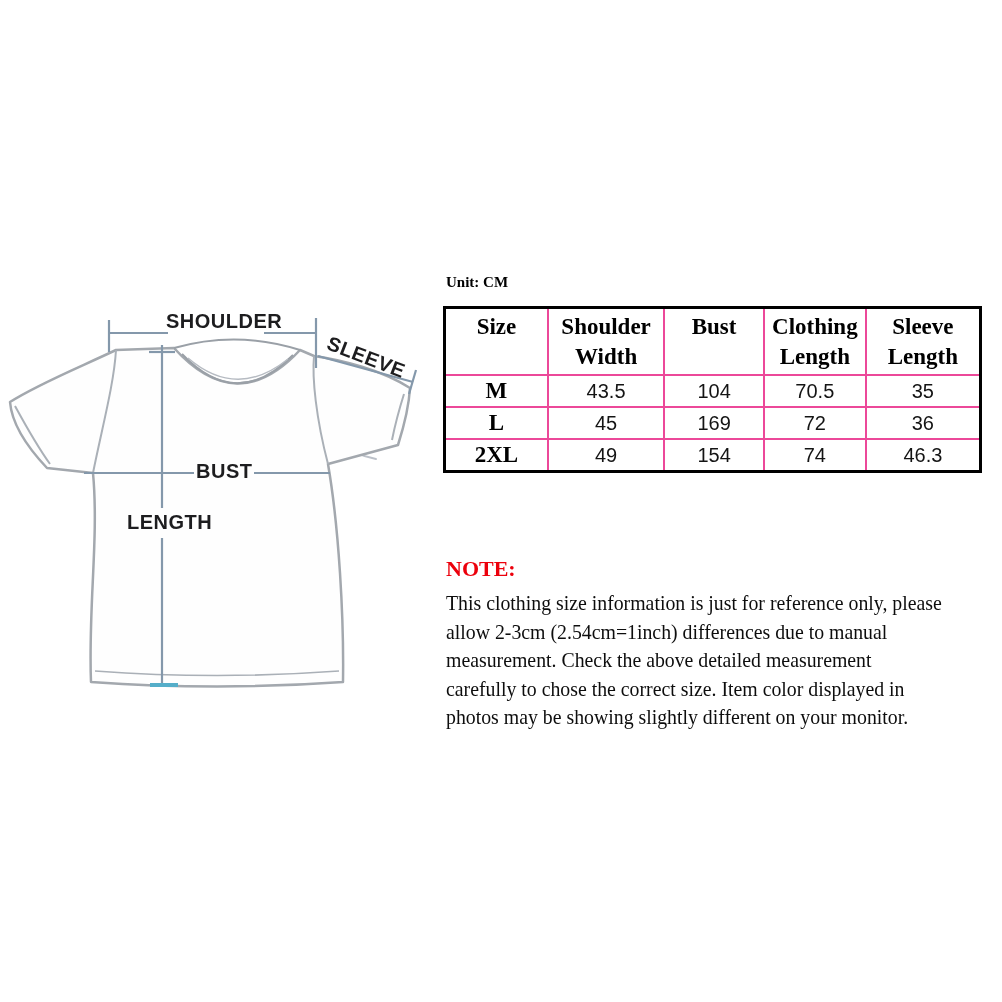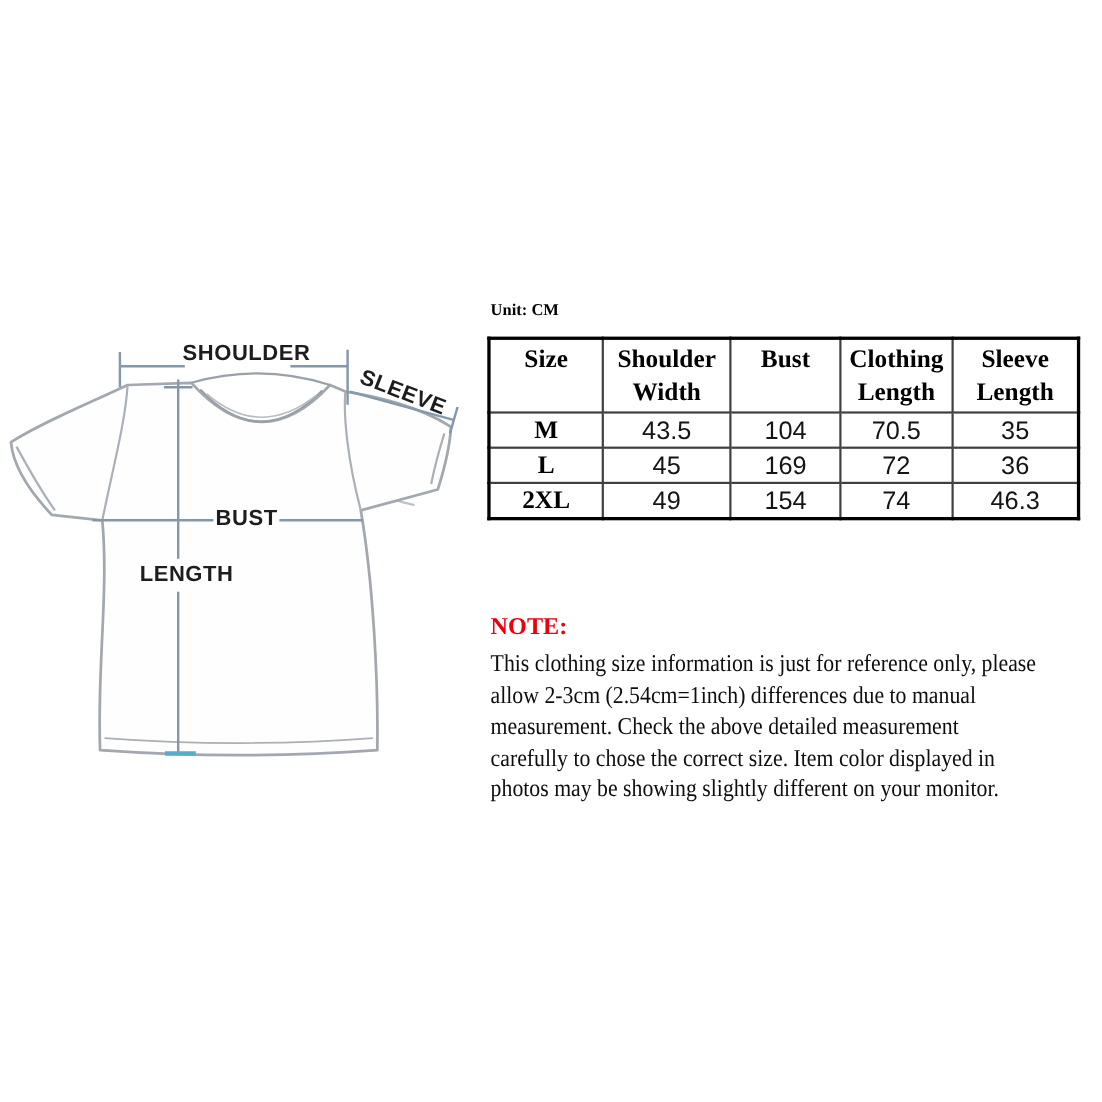--- a/index.html
+++ b/index.html
@@ -25,30 +25,30 @@
   }
   .size-table{
     position:absolute;left:443px;top:306px;width:539px;
     border-collapse:collapse;table-layout:fixed;background:#fff;
     border:3px solid #000;
   }
   .size-table col.c0{width:19.3%;} .size-table col.c1{width:21.7%;}
   .size-table col.c2{width:18.6%;} .size-table col.c3{width:19.0%;}
   .size-table col.c4{width:21.4%;}
   .size-table th,.size-table td{
-    border:2px solid #404040;text-align:center;padding:0;overflow:hidden;
+    border:2px solid #ec4899;text-align:center;padding:0;overflow:hidden;
   }
   .size-table th{
     height:62px;vertical-align:top;padding-top:3px;
     font-size:23px;line-height:30px;font-weight:bold;color:#000;
   }
   .size-table td{height:30px;vertical-align:middle;}
   td.size-cell{font-size:23px;font-weight:bold;color:#000;}
   td.num-cell{
-    font-family:"Liberation Sans", sans-serif;font-size:23px;color:#141414;
+    font-family:"Liberation Sans", sans-serif;font-size:20px;color:#141414;
     line-height:30px;
     margin-top:11px;
   }
   
   .note-heading{
     position:absolute;left:446px;top:556px;font-size:22px;font-weight:bold;color:#ec000c;
   }
   .note-body{
     position:absolute;left:446px;top:589px;font-size:22px;color:#0d0d0d;
     line-height:28.5px;transform:scaleX(.9);transform-origin:left top;

